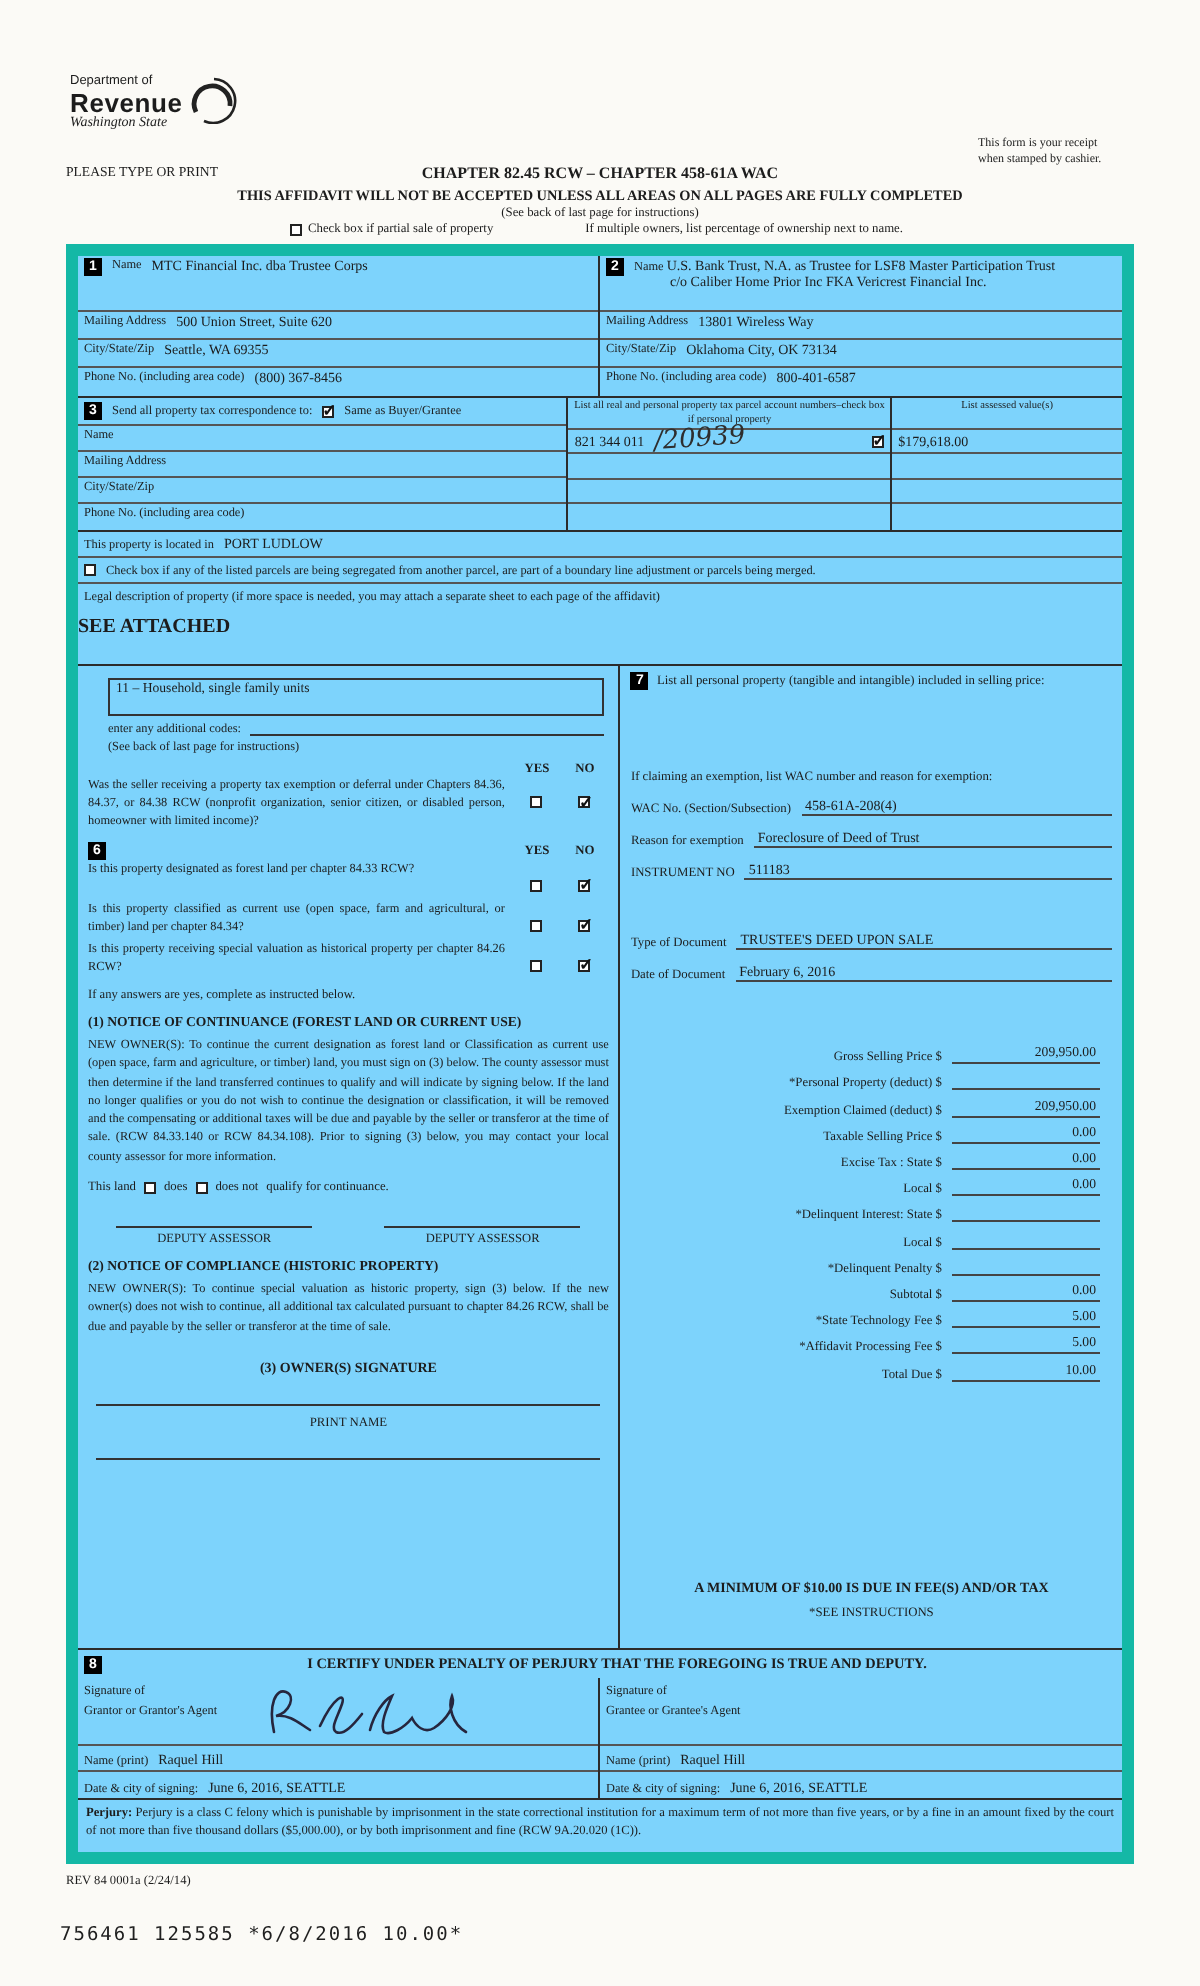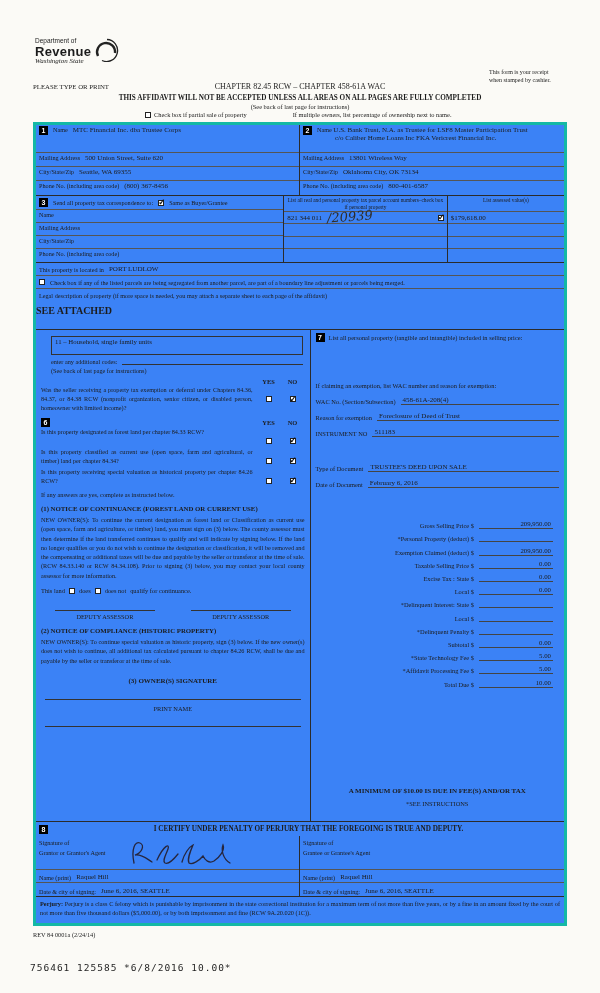--- a/index.html
+++ b/index.html
@@ -11,33 +11,33 @@
   
   .hdr { position:relative; height:86px; }
   .logo { position:absolute; left:2px; top:2px; display:flex; align-items:flex-start; gap:3px; }
   .logo-text { display:flex; flex-direction:column; line-height:1.05; }
   .l-dept { font-size:6.5px; font-family:"Liberation Sans",sans-serif; }
   .l-rev  { font-size:13px; font-weight:bold; font-family:"Liberation Sans",sans-serif; letter-spacing:.3px; }
   .l-state{ font-size:7px; font-style:italic; }
   .h-title   { position:absolute; left:0; right:0; top:32px; text-align:center; font-weight:bold; font-size:10.5px; letter-spacing:.2px; }
   .h-receipt { position:absolute; right:0; top:32px; width:78px; font-size:6px; line-height:1.35; }
   .h-type    { position:absolute; left:0; top:47px; font-size:6.8px; }
-  .h-chapter { position:absolute; left:90px; right:90px; top:46px; text-align:center; font-size:8px; }
+  .h-chapter { position:absolute; left:90px; right:90px; top:46px; text-align:center; font-size:8px;font-weight:bold; }
   .h-warning { position:absolute; left:0; right:0; top:58px; text-align:center; font-weight:bold; font-size:7.2px; }
   .h-seeback { position:absolute; left:0; right:0; top:67px; text-align:center; font-size:6.4px; }
   .h-cbrow   { position:absolute; left:0; right:0; top:75px; font-size:6.4px; display:flex; align-items:center; }
   .h-partial { margin-left:112px; display:flex; gap:3px; align-items:center; }
   .h-multi   { margin-left:46px; }
 
   
   .cb { flex:none; display:inline-block; width:6px; height:6px; border:1px solid #222; background:#fff; position:relative; vertical-align:-1px; }
   .cb.checked::after { content:"\2713"; position:absolute; left:-1px; top:-3.5px; font-size:8.5px; font-weight:bold; color:#111; }
   .badge { flex:none; display:inline-block; background:#000; color:#fff; width:9px; height:9px; line-height:9.5px; text-align:center;
            font-size:7px; font-weight:bold; font-family:"Liberation Sans",sans-serif; }
-  .formbox { border:3px solid #14b8a6; background:#3b82f6; }
+  .formbox { border:6px solid #14b8a6; background:#7dd3fc; }
   .row { border-bottom:1px solid #2b2b2b; }
   .row:last-child, .nb { border-bottom:none; }
   .flex { display:flex; }
   .br { border-right:1px solid #2b2b2b; }
   .half { width:50%; }
   .cell { border-bottom:1px solid #555; padding:1px 3px; font-size:6.2px; display:flex; align-items:flex-start; gap:5px; }
   .cell.lastcell { border-bottom:none; }
   .fv { font-size:7px; }
 
   
@@ -177,21 +177,21 @@
           </div>
         </div>
         <div class="half party">
           <div class="cell namecell">
             <span class="badge">2</span>
             <div class="namewrap">
               <div>
                 <span>Name</span>
                 <span class="fv">U.S. Bank Trust, N.A. as Trustee for LSF8 Master Participation Trust</span>
               </div>
-              <div class="co fv">c/o Caliber Home Loans Inc FKA Vericrest Financial Inc.</div>
+              <div class="co fv">c/o Caliber Home Prior Inc FKA Vericrest Financial Inc.</div>
             </div>
           </div>
           <div class="cell">
             <span>Mailing Address</span>
             <span class="fv">13801 Wireless Way</span>
           </div>
           <div class="cell">
             <span>City/State/Zip</span>
             <span class="fv">Oklahoma City, OK 73134</span>
           </div>

